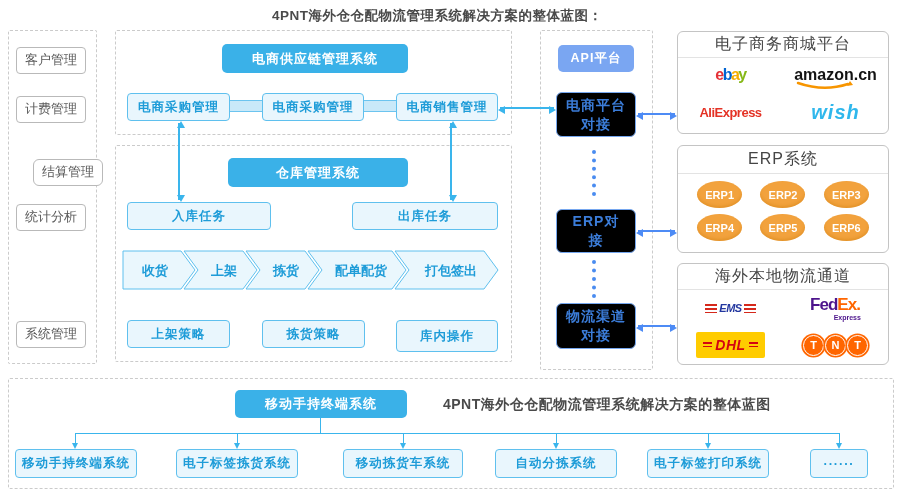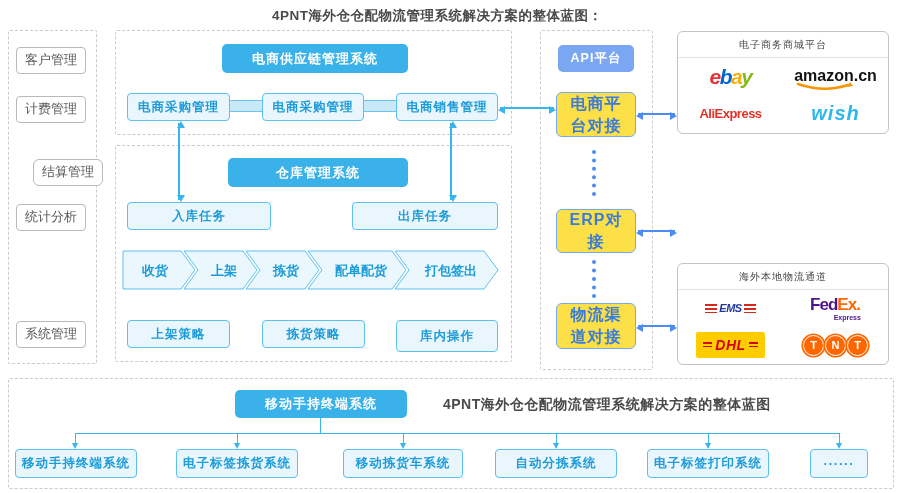--- a/index.html
+++ b/index.html
@@ -14,31 +14,31 @@
     display:flex;align-items:center;justify-content:center;text-align:center;
     font-size:13px;color:#595959;line-height:1.25;padding:0 6px;box-sizing:border-box;}
 
   .bluehdr{position:absolute;background:#3AB1E8;border-radius:5px;color:#fff;font-size:13px;font-weight:bold;
     display:flex;align-items:center;justify-content:center;letter-spacing:1px;}
 
   .bluebox{position:absolute;background:#E9F6FD;border:1px solid #5FC0EE;border-radius:4px;
     display:flex;align-items:center;justify-content:center;font-size:12.5px;font-weight:bold;color:#1E9CD8;
     letter-spacing:1px;box-sizing:border-box;}
 
-  .apibox{position:absolute;background:#fde047;border:1px solid #76A7EF;border-radius:6px;
-    display:flex;align-items:center;justify-content:center;text-align:center;font-size:16px;font-weight:bold;
+  .apibox{position:absolute;background:#000000;border:1px solid #76A7EF;border-radius:6px;
+    display:flex;align-items:center;justify-content:center;text-align:center;font-size:14px;font-weight:bold;
     color:#3B7CD8;line-height:1.35;padding:0 9px;box-sizing:border-box;letter-spacing:1px;}
   .apihdr{position:absolute;background:#7AA6F2;border-radius:5px;color:#fff;font-size:12.5px;font-weight:bold;
     display:flex;align-items:center;justify-content:center;letter-spacing:1px;}
 
   .connector-bar{position:absolute;background:#C9E9F9;border:1px solid #6CC4EF;box-sizing:border-box;}
 
   .rightcard{position:absolute;background:#fff;border:1px solid #c4c4c4;border-radius:6px;box-sizing:border-box;}
   .rightcard .hdr{height:25px;border-bottom:1px solid #e3e3e3;display:flex;align-items:center;justify-content:center;
-    font-size:10px;color:#454545;letter-spacing:1px;}
+    font-size:16px;color:#454545;letter-spacing:1px;}
   .cardbody{position:absolute;left:0;right:0;top:26px;bottom:0;display:grid;grid-template-columns:1fr 1fr;
     align-items:center;justify-items:center;}
 
   .vdots{position:absolute;width:0;border-left:4px dotted #4a8cf0;}
 
   .harrow{position:absolute;height:0;border-top:2px solid currentColor;}
   .harrow::before{content:"";position:absolute;left:-2px;top:-3px;width:0;height:0;
     border:4px solid transparent;border-left:none;border-right:7px solid currentColor;}
   .harrow::after{content:"";position:absolute;right:-2px;top:-3px;width:0;height:0;
     border:4px solid transparent;border-right:none;border-left:7px solid currentColor;}
@@ -51,21 +51,21 @@
 
   .cline-v{position:absolute;width:0;border-left:1.5px solid #3AB5EC;}
   .cline-h{position:absolute;height:0;border-top:1.5px solid #3AB5EC;}
   .drop{position:absolute;width:0;border-left:1.5px solid #3AB5EC;}
   .drop::after{content:"";position:absolute;bottom:-3px;left:-4px;width:0;height:0;
     border:3.5px solid transparent;border-bottom:none;border-top:6px solid #3AB5EC;}
 
   .caption{position:absolute;font-size:14px;font-weight:bold;color:#4a4a4a;letter-spacing:.5px;white-space:nowrap;}
 
   
-  .logo-ebay{font-size:21px;font-weight:bold;letter-spacing:-1.5px;line-height:1;font-style:italic;}
+  .logo-ebay{font-size:16px;font-weight:bold;letter-spacing:-1.5px;line-height:1;}
   .e-r{color:#E53238}.e-b{color:#0064D2}.e-y{color:#F5AF02}.e-g{color:#86B817}
   .logo-amazon{position:relative;font-size:16px;font-weight:bold;color:#131313;line-height:1;}
   .amz-smile{position:absolute;left:2px;top:14px;}
   .logo-ali{font-size:13px;font-weight:bold;color:#E43225;letter-spacing:-.5px;}
   .logo-wish{font-size:20px;font-weight:bold;font-style:italic;color:#2FB7EC;letter-spacing:1px;}
   .logo-ems{display:flex;align-items:center;gap:2px;}
   .ems-stripes{width:12px;height:9px;background:repeating-linear-gradient(#D5281B 0 2px,transparent 2px 4px);}
   .ems-txt{font-size:11px;font-weight:bold;font-style:italic;color:#2438A0;letter-spacing:-.5px;}
   .logo-fedex{line-height:1;text-align:right;}
   .fx-fed{color:#4D148C;font-size:17px;font-weight:bold;letter-spacing:-1px;}
@@ -149,20 +149,31 @@
         <svg class="amz-smile" width="58" height="10" viewBox="0 0 58 10">
           <path d="M2,2 Q28,11 52,3" fill="none" stroke="#F79500" stroke-width="2.4" stroke-linecap="round"></path>
           <path d="M54,0 L57,4 L51,5 Z" fill="#F79500"></path>
         </svg>
       </div>
       <div class="logo-ali">AliExpress</div>
       <div class="logo-wish">wish</div>
     </div>
   </div>
 
+  <div class="rightcard" style="left:677px;top:145px;width:212px;height:108px;">
+    <div class="hdr" style="height:27px;">ERP系统</div>
+    <div class="erp-grid">
+      <div class="erp-pill">ERP1</div>
+      <div class="erp-pill">ERP2</div>
+      <div class="erp-pill">ERP3</div>
+      <div class="erp-pill">ERP4</div>
+      <div class="erp-pill">ERP5</div>
+      <div class="erp-pill">ERP6</div>
+    </div>
+  </div>
 
   <div class="rightcard" style="left:677px;top:263px;width:212px;height:102px;">
     <div class="hdr">海外本地物流通道</div>
     <div class="cardbody">
       <div class="logo-ems">
         <div class="ems-stripes"></div>
         <span class="ems-txt">EMS</span>
         <div class="ems-stripes"></div>
       </div>
       <div class="logo-fedex">

